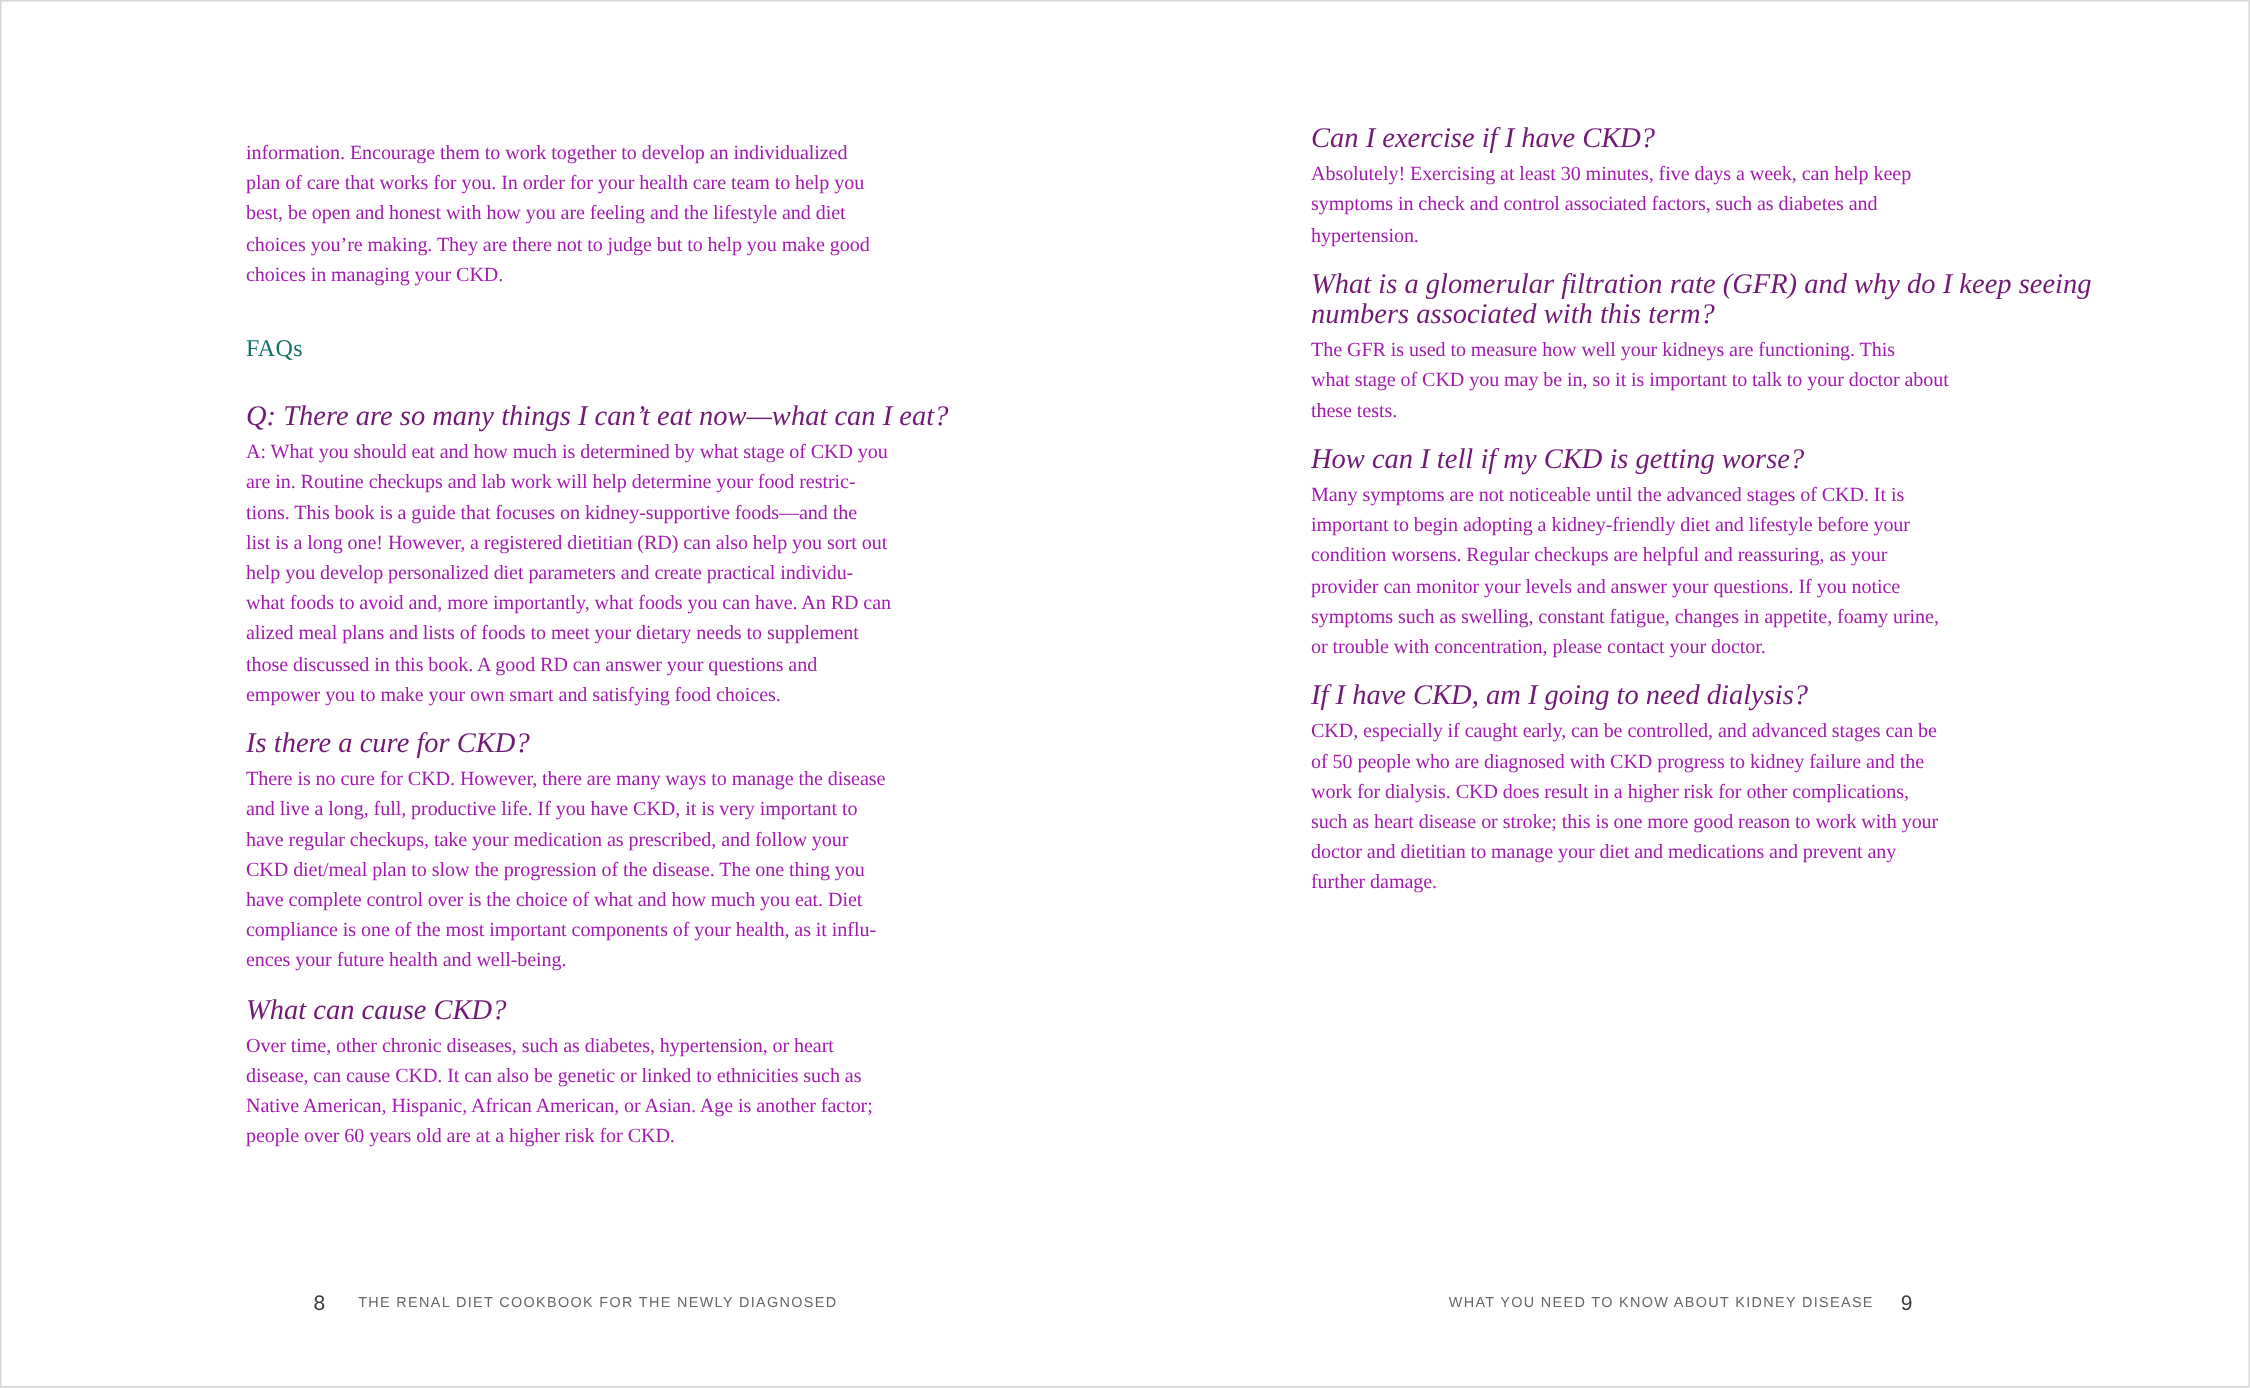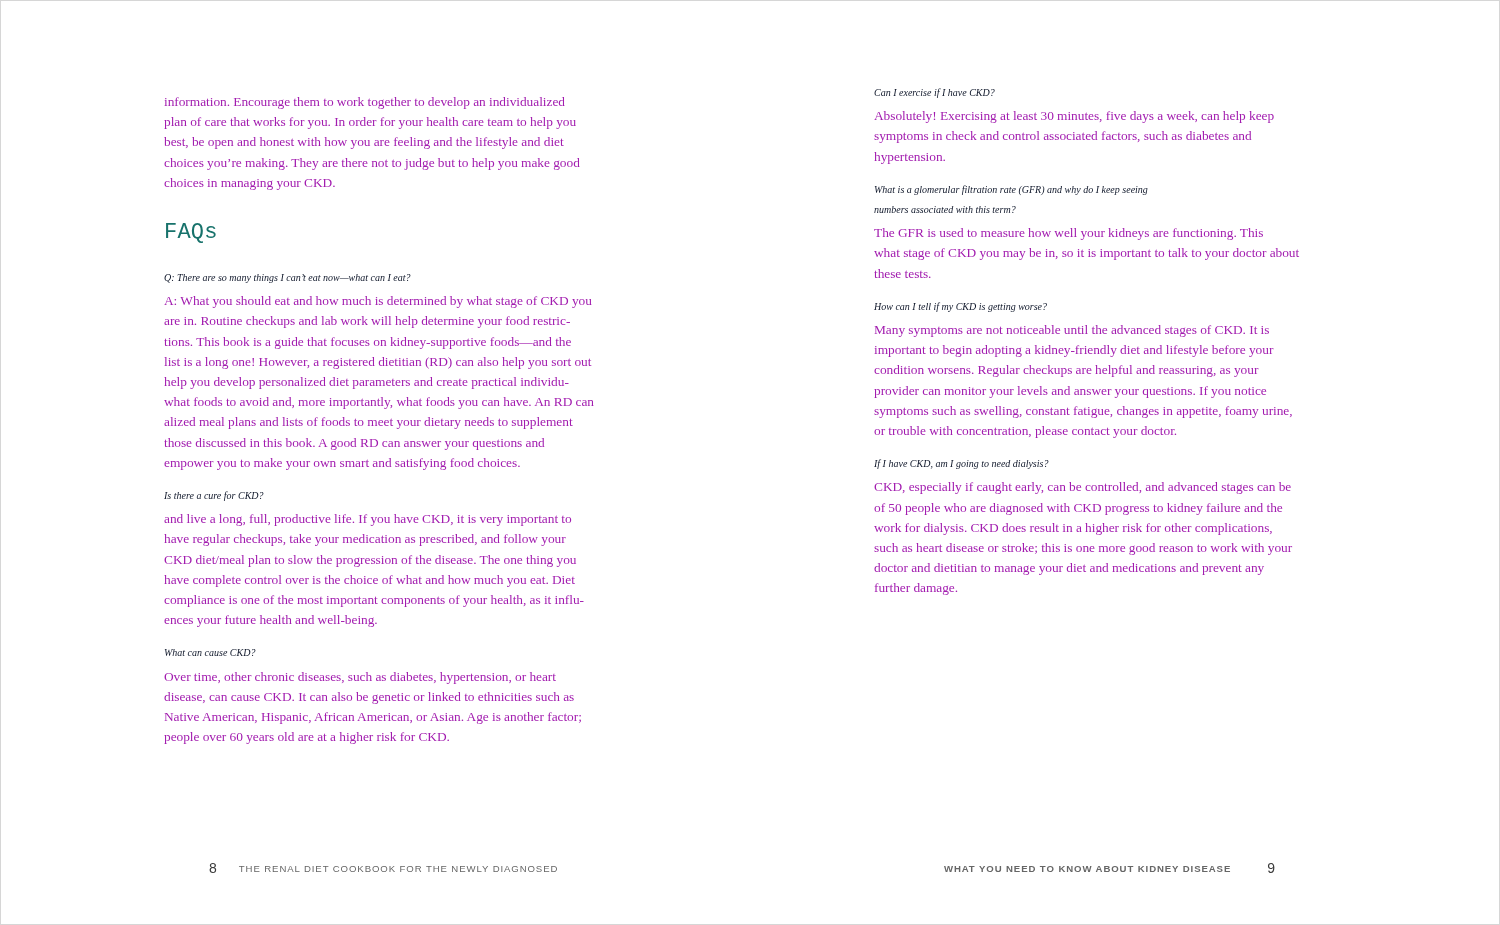--- a/index.html
+++ b/index.html
@@ -42,35 +42,35 @@
       font-family: "Liberation Serif", "DejaVu Serif", serif;
       font-size: 13.4px;
       line-height: 20.2px;
       color: #a21caf;
       margin: 0;
       letter-spacing: -0.05px;
     }
     .line { display: block; white-space: nowrap; }
 
     .section-heading {
-      font-family: Liberation Mono, monospace;
-      font-size: 22px;
+      font-family: Liberation Serif, serif;
+      font-size: 16px;
       font-weight: normal;
       color: #17726b;
       margin: 27px 0 22px 0;
       line-height: 26px;
       letter-spacing: 0.2px;
     }
 
     .question {
       font-family: "Liberation Serif", "DejaVu Serif", serif;
       font-style: italic;
-      font-size: 10px;
+      font-size: 19px;
       line-height: 20.2px;
-      color: #0f172a;
+      color: #701a75;
       margin: 0 0 3px 0;
     }
     .qa { margin-bottom: 13px; }
     .qa:last-child { margin-bottom: 0; }
 
     .folio {
       position: absolute;
       top: 857px;
       height: 20px;
       display: flex;
@@ -85,21 +85,21 @@
     }
     .folio-title {
       font-family: "Liberation Sans", "DejaVu Sans", sans-serif;
       font-size: 9.6px;
       letter-spacing: 0.9px;
       color: #666666;
       text-transform: uppercase;
       text-align: right;
     }
     .folio-left .folio-title { margin-left: 22px; }
-    .folio-right .folio-title { margin-right: 36px; font-weight: bold; }
+    .folio-right .folio-title { margin-right: 18px; }
   </style>
 </head>
 <body>
 
 <div class="spread">
 
   <div class="page page-left">
     <div class="column">
 
       <p class="body-text">
@@ -123,20 +123,21 @@
           <span class="line">what foods to avoid and, more importantly, what foods you can have. An RD can</span>
           <span class="line">alized meal plans and lists of foods to meet your dietary needs to supplement</span>
           <span class="line">those discussed in this book. A good RD can answer your questions and</span>
           <span class="line">empower you to make your own smart and satisfying food choices.</span>
         </p>
       </div>
 
       <div class="qa">
         <div class="question">Is there a cure for CKD?</div>
         <p class="body-text">
+          <span class="line">There is no cure for CKD. However, there are many ways to manage the disease</span>
           <span class="line">and live a long, full, productive life. If you have CKD, it is very important to</span>
           <span class="line">have regular checkups, take your medication as prescribed, and follow your</span>
           <span class="line">CKD diet/meal plan to slow the progression of the disease. The one thing you</span>
           <span class="line">have complete control over is the choice of what and how much you eat. Diet</span>
           <span class="line">compliance is one of the most important components of your health, as it influ-</span>
           <span class="line">ences your future health and well-being.</span>
         </p>
       </div>
 
       <div class="qa">

